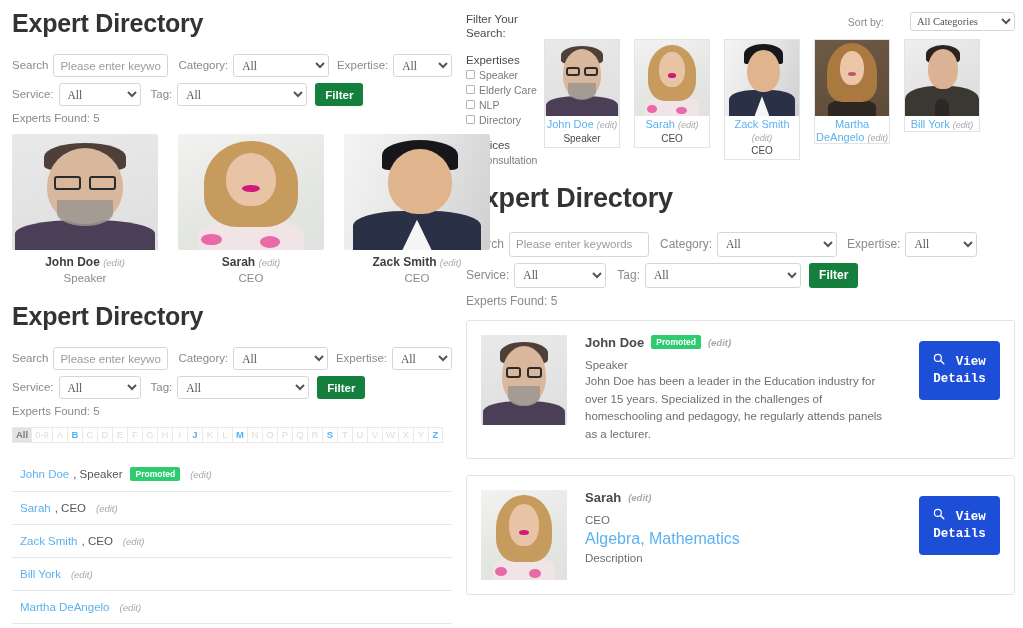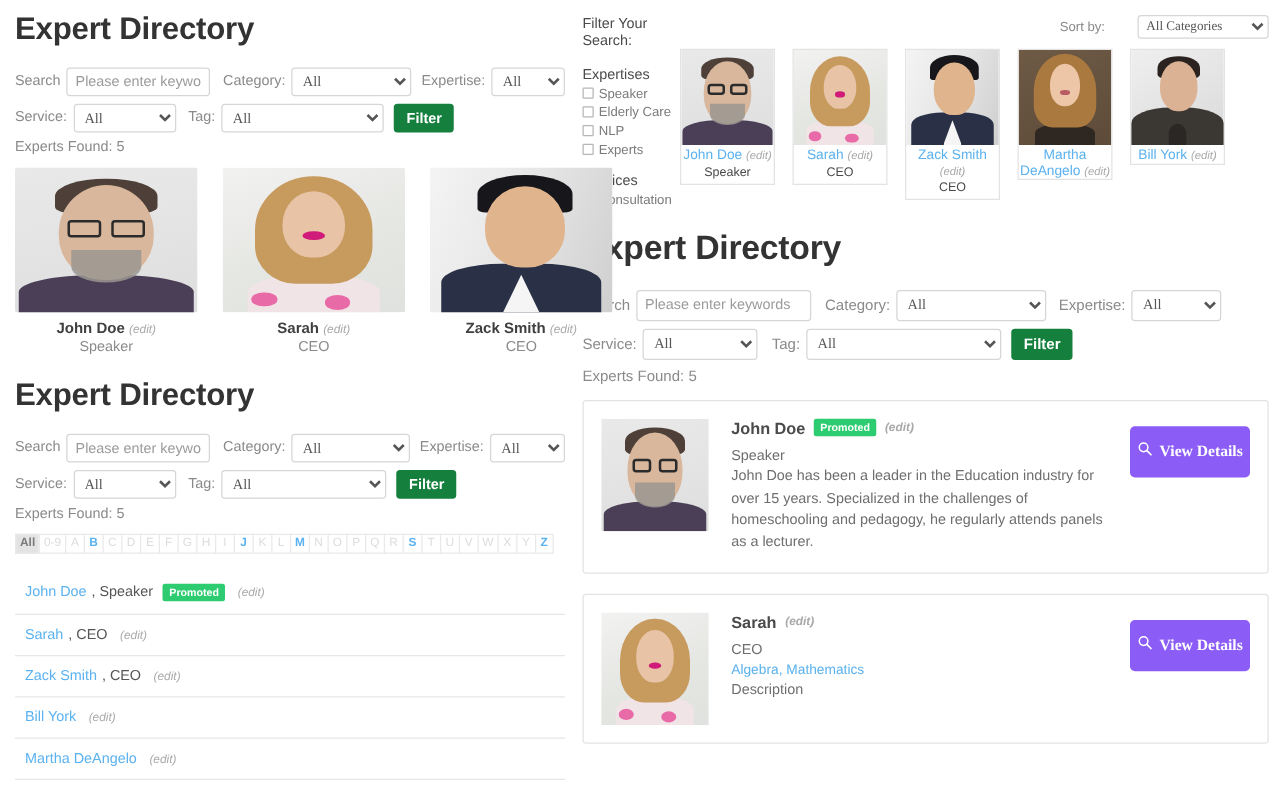--- a/index.html
+++ b/index.html
@@ -111,27 +111,27 @@
 
   
   .dcard {
     border:1px solid #e3e3e3; border-radius:3px; background:#fff;
     display:flex; padding:14px; margin-bottom:16px; position:relative;
   }
   .dcard .ph { width:86px; height:90px; flex:0 0 86px; overflow:hidden; }
   .dcard .body { padding-left:18px; flex:1 1 auto; }
   .dcard .nm { font-size:13px; color:#4a4a4a; font-weight:bold; display:flex; align-items:center; gap:7px; }
   .dcard .role { font-size:11.5px; color:#6e6e6e; margin-top:9px; }
-  .dcard .tags { font-size:11px; color:#5bb2ef; margin-top:4px; }
+  .dcard .tags { font-size:16px; color:#5bb2ef; margin-top:4px; }
   .dcard .desc { font-size:11.5px; color:#6e6e6e; margin-top:2px; line-height:1.55; max-width:300px; }
   .btn-view {
-    background:#8b5cf6; color:#fff; border:none; border-radius:4px;
+    background:#1d4ed8; color:#fff; border:none; border-radius:4px;
     font-weight:bold; font-size:12.5px; line-height:1.35;
-    width:96px; padding:12px 4px; text-align:center; cursor:pointer;
-    font-family:Liberation Serif, serif;
+    width:81px; padding:12px 4px; text-align:center; cursor:pointer;
+    font-family:Liberation Mono, monospace;
     align-self:flex-start; margin-left:auto; margin-top:6px;
   }
   .btn-view .mag { font-weight:normal; margin-right:3px; }
 
   
   .p { width:100%; height:100%; position:relative; overflow:hidden; }
   .p .bg { position:absolute; inset:0; }
   .p .head { position:absolute; border-radius:50% 50% 46% 46%; }
   .p .hair { position:absolute; border-radius:50% 50% 20% 20%; }
   .p .body2 { position:absolute; border-radius:45% 45% 0 0; }
@@ -362,21 +362,21 @@
             <label class="ck">
               <span class="box"></span>
               <span>Elderly Care</span>
             </label>
             <label class="ck">
               <span class="box"></span>
               <span>NLP</span>
             </label>
             <label class="ck">
               <span class="box"></span>
-              <span>Experts</span>
+              <span>Directory</span>
             </label>
           </div>
         <div class="grp">Services</div>
         <div id="service-checks">
             <label class="ck">
               <span class="box"></span>
               <span>Consultation</span>
             </label>
           </div>
       </div>

